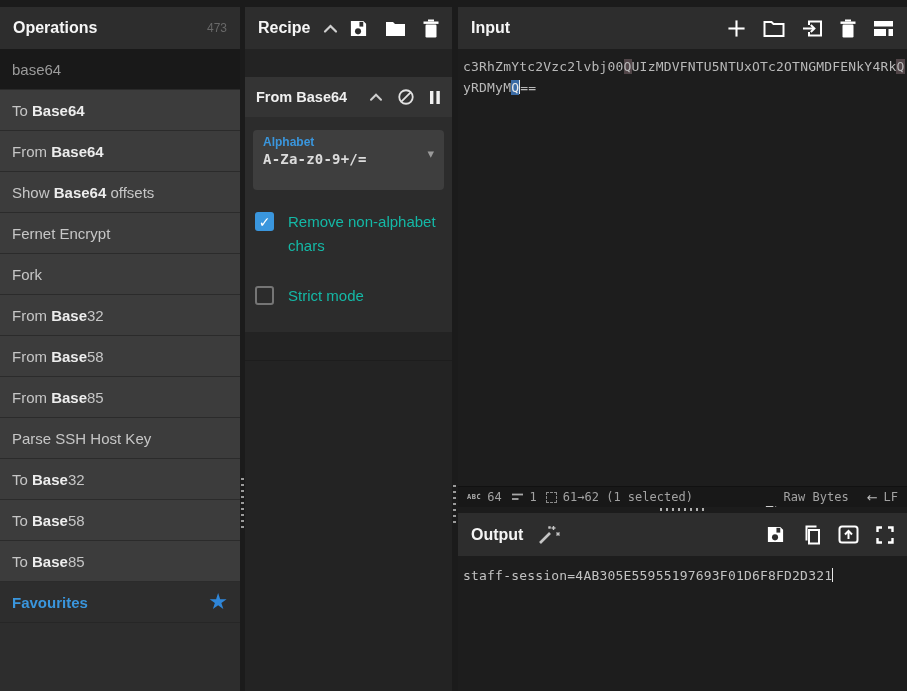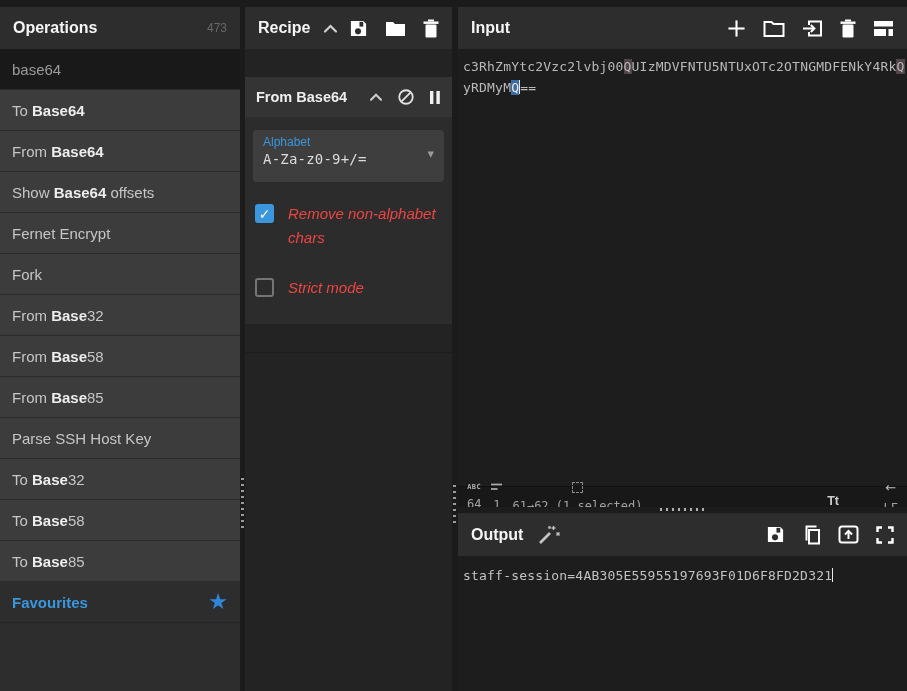--- a/index.html
+++ b/index.html
@@ -40,50 +40,50 @@
     background:repeating-linear-gradient(to bottom,#9a9a9a 0 2px,transparent 2px 6px); }
   .vsplit2 .grip-v { top:478px; height:42px; }
 
   
   .recipe-col { width:207px; flex:0 0 207px; background:#232323;gap:28px; }
   .op-card { background:#2c2c2c; }
   .op-card-header { height:40px; background:#343434; display:flex; align-items:center;
     padding:0 11px; color:#efefef; font-weight:700; font-size:14.5px; cursor:grab; }
   .op-ctrls { margin-left:auto; display:flex; align-items:center; gap:14px; }
   .op-body { padding:13px 8px 24px 8px; }
-  .arg-box { background:#3e3e3e; border-radius:4px; height:52px; padding:5px 10px 0 10px;
-    position:relative; cursor:pointer; }
+  .arg-box { background:#3e3e3e; border-radius:4px; height:60px; padding:5px 10px 0 10px;
+    position:relative; cursor:pointer;font-weight:bold; }
   .arg-label { color:#3a96dd; font-size:12px; }
   .arg-value { color:#dcdcdc; font-family:"DejaVu Sans Mono",monospace; font-size:14px; margin-top:2px; }
   .arg-caret { position:absolute; right:10px; top:16px; color:#9a9a9a; font-size:13px;
     font-family:"DejaVu Sans", sans-serif; }
   .chk-row { display:flex; align-items:flex-start; gap:14px; margin:20px 4px 0 2px; cursor:pointer; }
   .chk-row.second { margin-top:26px; }
   .chk-box { width:19px; height:19px; flex:0 0 19px; border-radius:3px; margin-top:2px;
     display:flex; align-items:center; justify-content:center; }
   .chk-box.checked { background:#3a96dd; color:#fff; font-size:14px; font-weight:700;
     font-family:"DejaVu Sans", sans-serif; }
   .chk-box.unchecked { background:transparent; border:2px solid #757575; }
-  .chk-label { color:#ef4444; font-size:15px; line-height:1.6; max-width:158px;font-style:italic; }
+  .chk-label { color:#14b8a6; font-size:15px; line-height:1.6; max-width:158px; }
   .recipe-empty { flex:1; background:#232323; border-top:1px solid #1d1d1d; }
 
   
   .io-col { flex:1; background:#1d1d1d; }
   .mono { font-family:"DejaVu Sans Mono",monospace; letter-spacing:0.2px; }
   .input-editor { height:437px; flex:0 0 437px; background:#1d1d1d; padding:7px 2px 0 5px;
     color:#b9b9b9; font-size:13px; line-height:21px; white-space:pre-wrap; word-break:break-all;
     cursor:text; }
   .hl-match { background:#514548; }
   .hl-sel { background:#3a6ba5; color:#e9e9e9; }
   .caret-line { display:inline-block; width:1px; height:14px; background:#e8e8e8;
     vertical-align:-2px; }
   .status-bar { height:21px; flex:0 0 21px; background:#181818; border-top:1px solid #111;
     display:flex; align-items:center; padding:0 9px; gap:9px; color:#a2a2a2;
     font-family:"DejaVu Sans Mono",monospace; font-size:12px; }
-  .sb-item { display:flex; align-items:center; gap:6px; cursor:pointer;flex-direction:column; }
+  .sb-item { display:flex; align-items:center; gap:6px; cursor:pointer; }
   .sb-abc { font-size:7px; font-weight:700; letter-spacing:0.5px; color:#b0b0b0; }
   .sb-sel-icon { width:11px; height:11px; border:1px dashed #8a8a8a; }
   .sb-right { margin-left:auto; display:flex; align-items:center; gap:18px; }
   .sb-tt { font-size:12.5px; font-weight:700; color:#cdcdcd; font-family:"Liberation Sans",sans-serif;margin-top:28px; }
   .sb-arrow { font-size:13px; color:#bdbdbd; font-family:"DejaVu Sans",sans-serif; }
   .hsplit { height:6px; flex:0 0 6px; background:#1c1c1c; cursor:row-resize; }
   .grip-h { width:46px; height:3px; margin:1px auto 0 auto;
     background:repeating-linear-gradient(to right,#b0b0b0 0 2px,transparent 2px 6px); }
   .output-header { height:43px; flex:0 0 43px; }
   .wand { margin-left:14px; }

